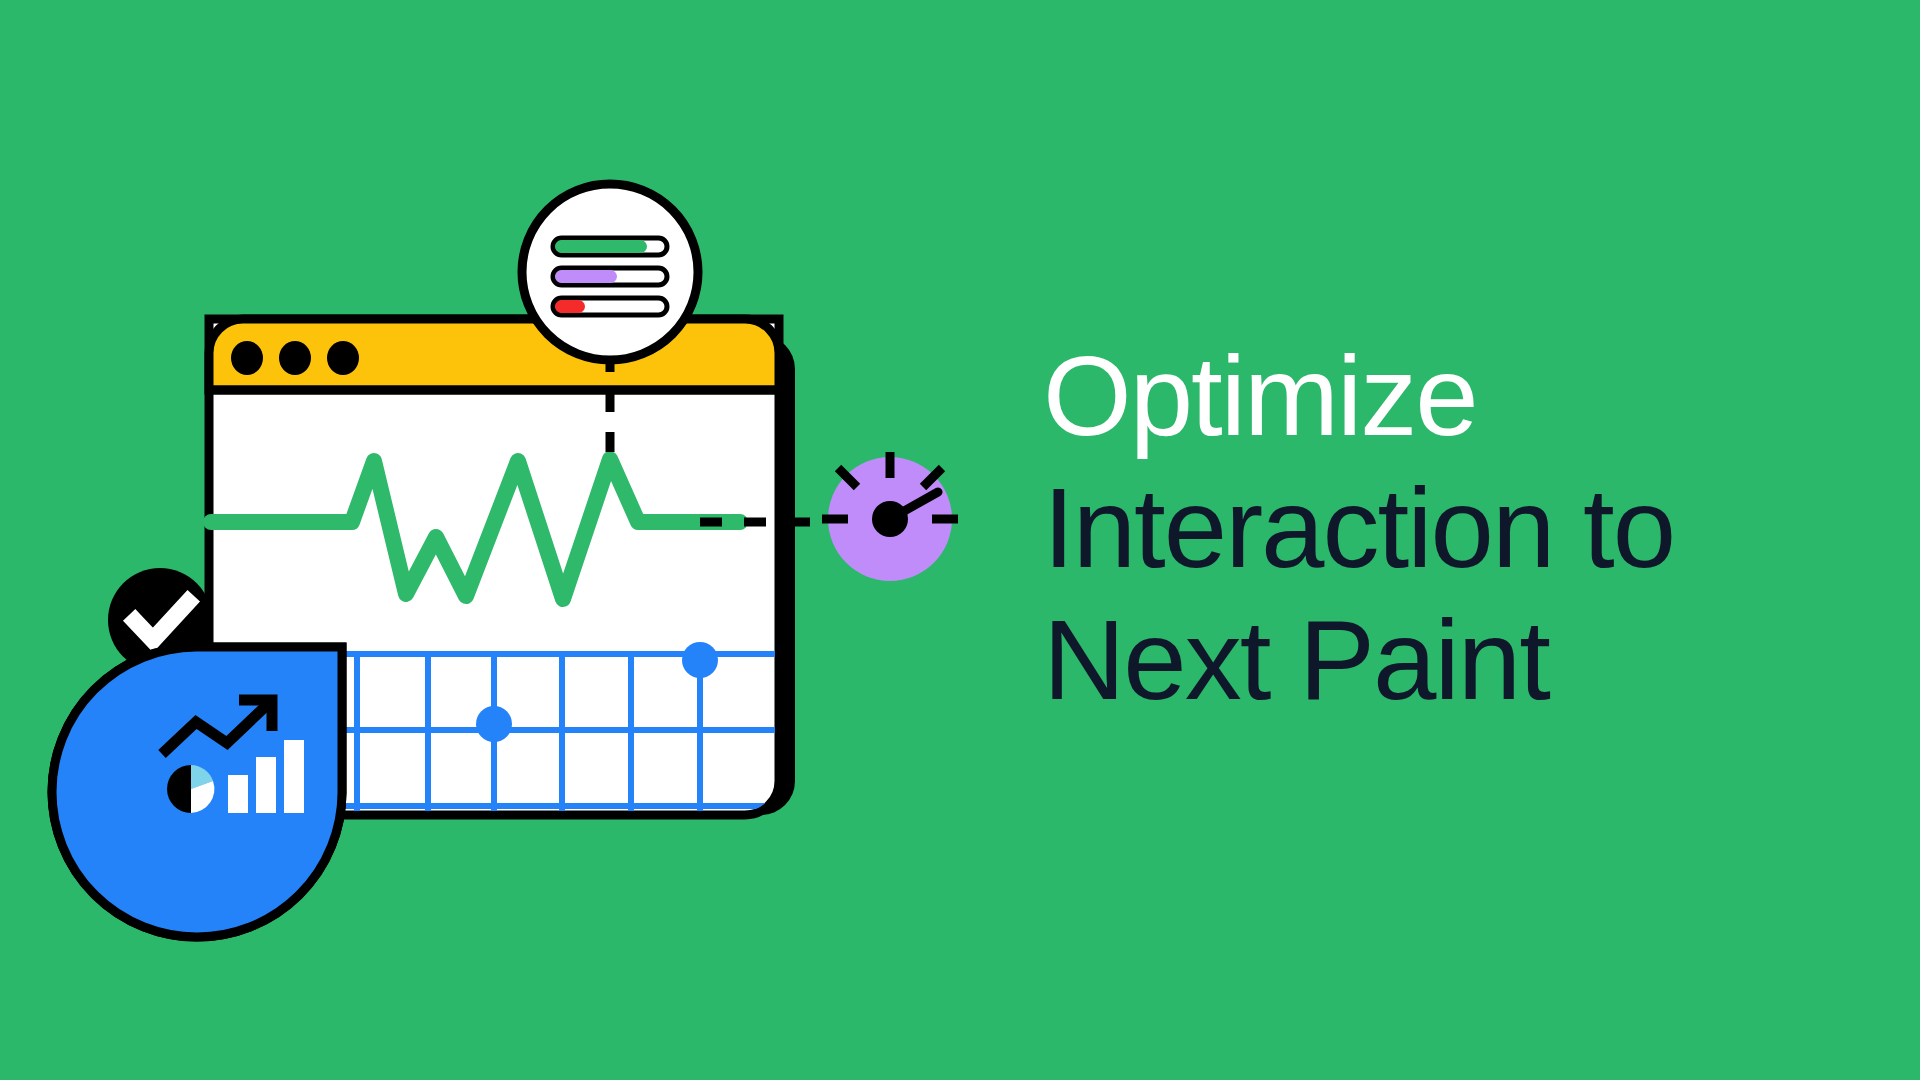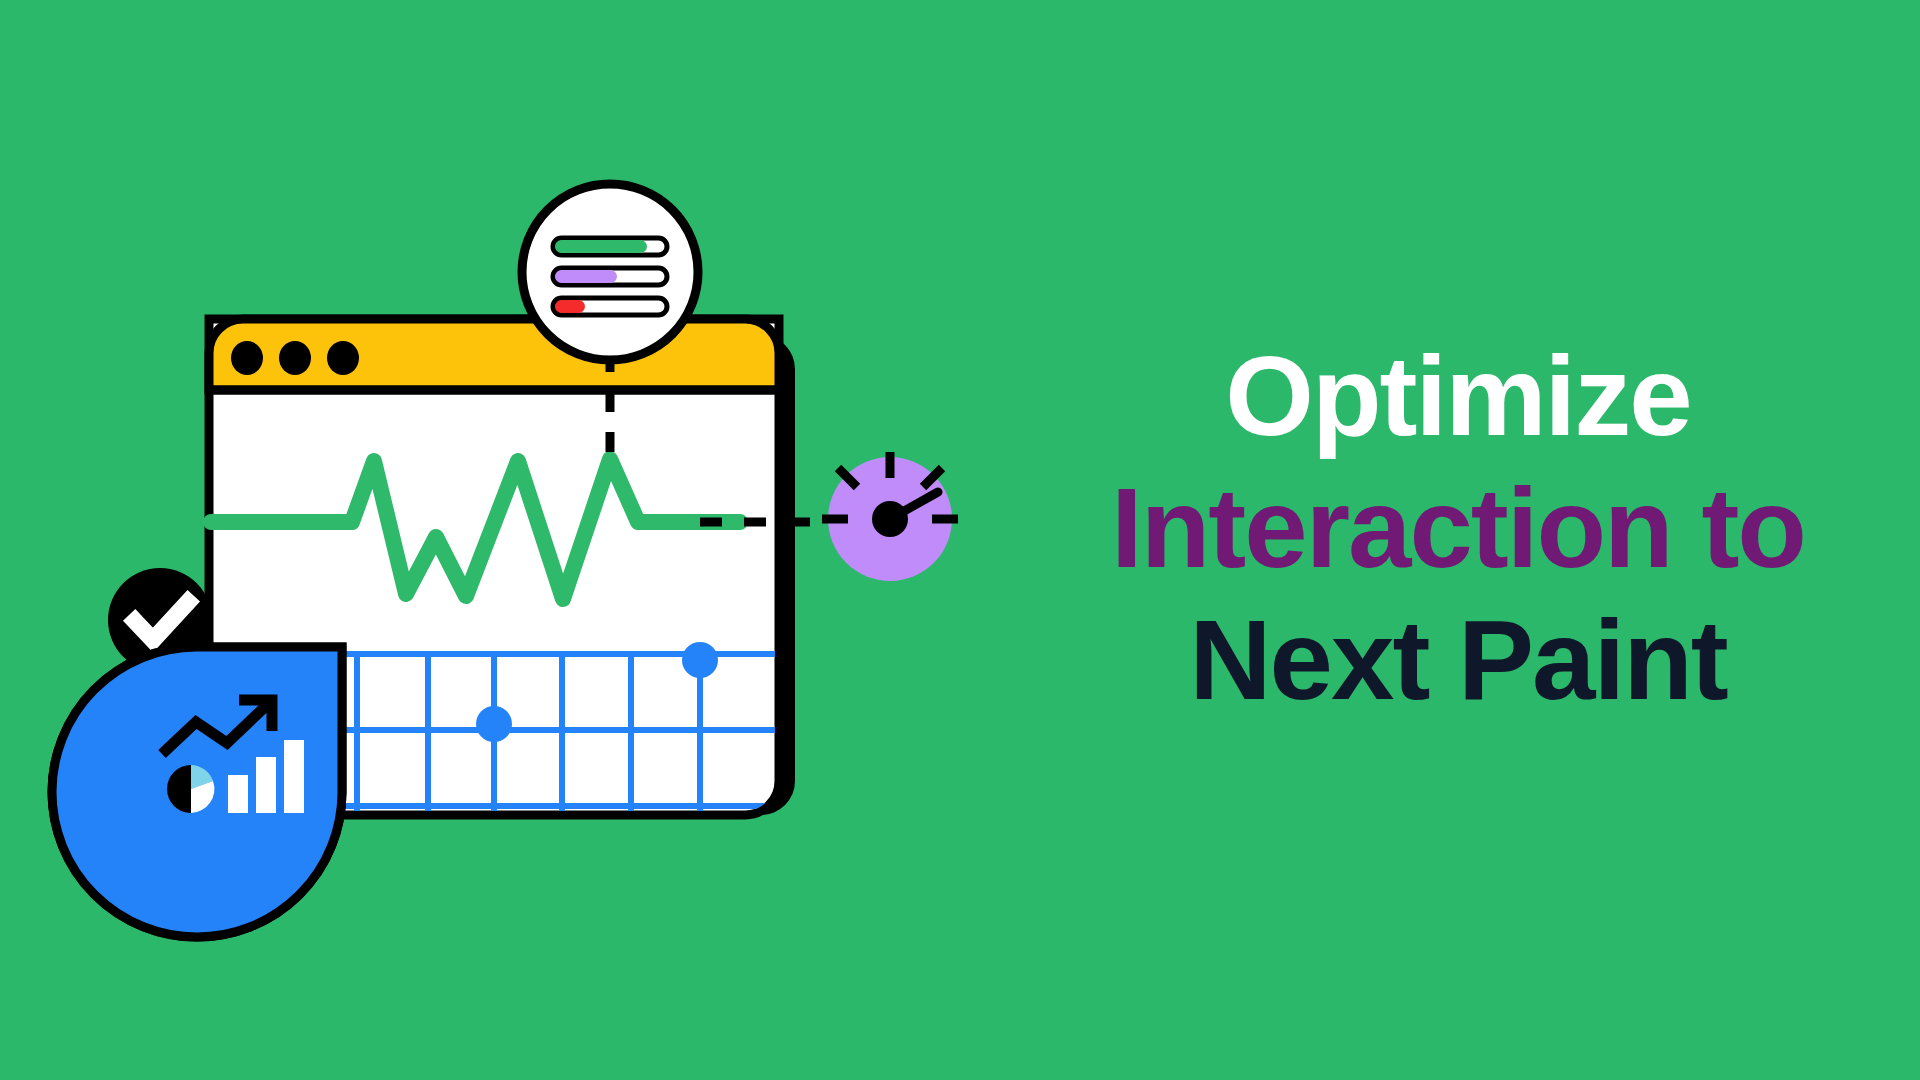--- a/index.html
+++ b/index.html
@@ -22,26 +22,25 @@
   .headline {
     position:absolute;
     left:1043px;
     top:330px;
     width:830px;
   }
   .headline .line {
     display:block;
     color:#FFFFFF;
     font-family:"Liberation Sans", sans-serif;
-    font-weight:bold;
+    font-weight:normal;
     font-size:114px;
     line-height:132px;
     letter-spacing:-2px;
     white-space:nowrap;
-    text-align:center;
   }
 </style>
 </head>
 <body>
 
 <div id="stage" style="background: rgb(44, 184, 106);">
 
   <svg id="art" viewBox="0 0 1920 1080" xmlns="http://www.w3.org/2000/svg">
 
     <rect x="225" y="335" width="570" height="480" rx="34" ry="34" fill="#000000"></rect>
@@ -130,17 +129,17 @@
       <rect x="555" y="270" width="62" height="13" rx="6.5" ry="6.5" fill="#C08CFA"></rect>
 
       <rect x="553" y="298" width="114" height="17" rx="8.5" ry="8.5" fill="#FFFFFF" stroke="#000000" stroke-width="5"></rect>
       <rect x="555" y="300" width="30" height="13" rx="6.5" ry="6.5" fill="#F52B2B"></rect>
     </g>
 
   </svg>
 
   <div class="headline">
     <span class="line" style="color: rgb(255, 255, 255);">Optimize</span>
-    <span class="line" style="color: #701a75;">Interaction to</span>
+    <span class="line" style="color: #0f172a;">Interaction to</span>
     <span class="line" style="color: #0f172a;">Next Paint</span>
   </div>
 
 </div>
 
 </body></html>

